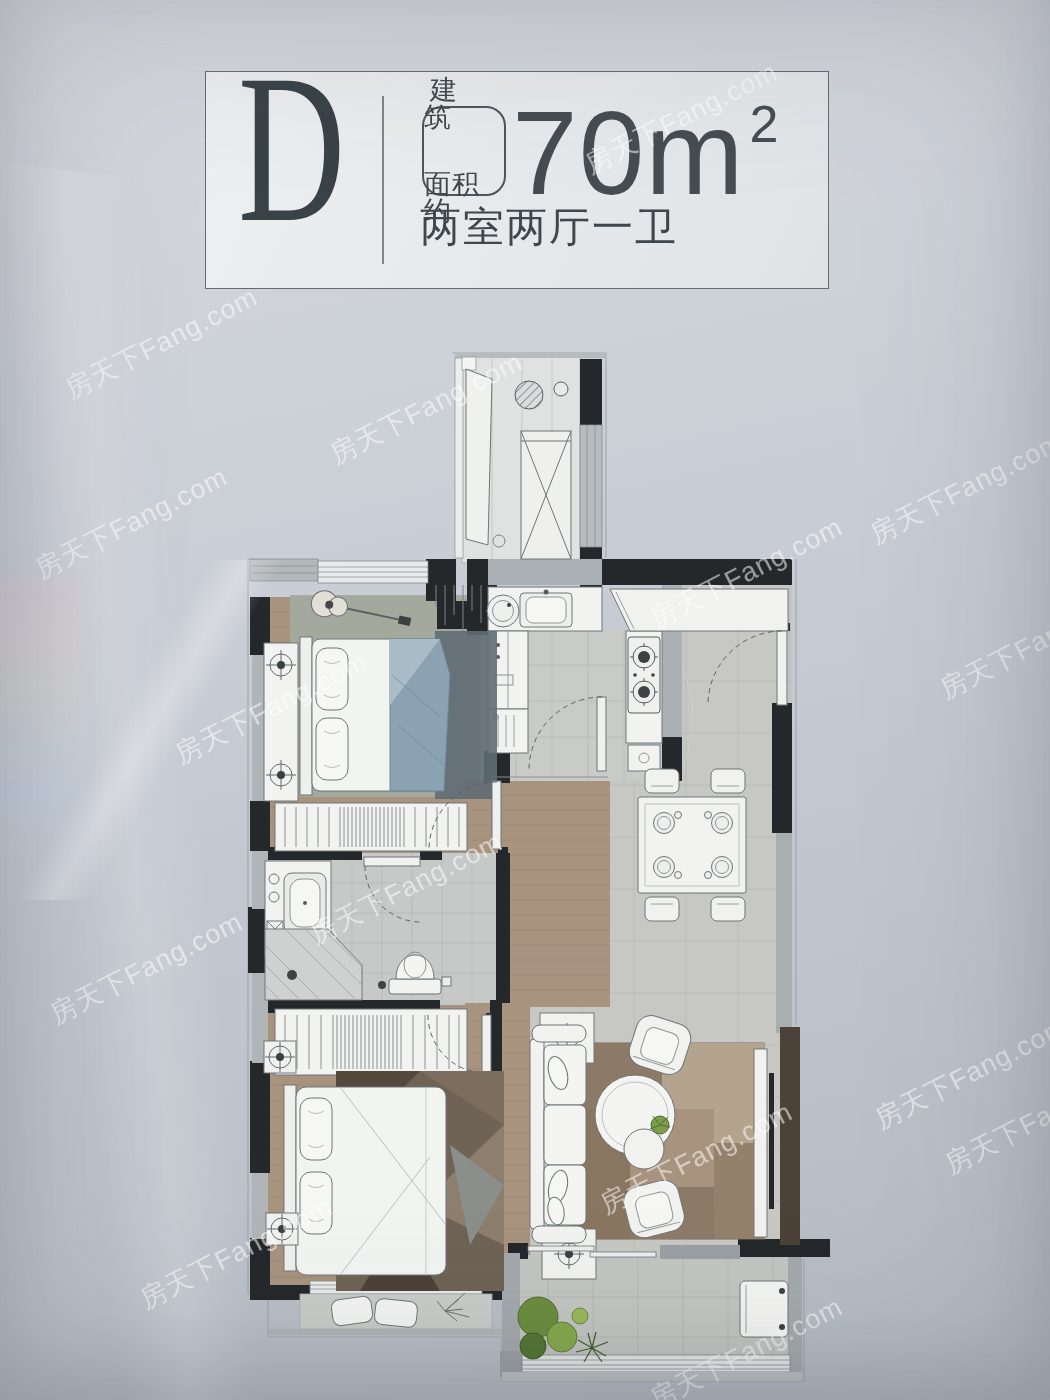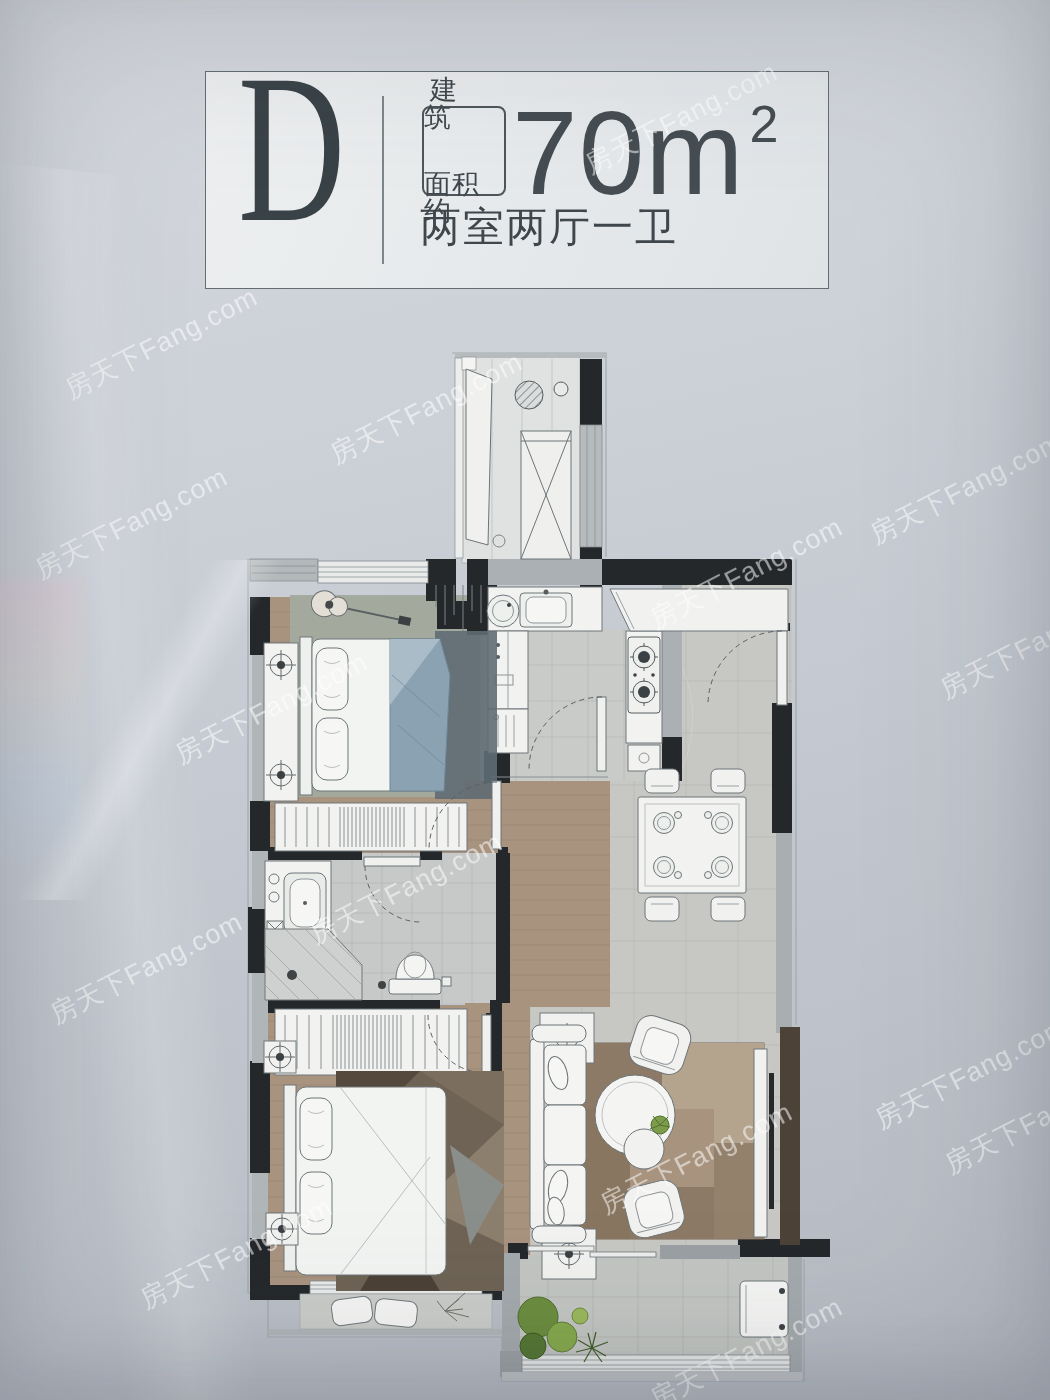--- a/index.html
+++ b/index.html
@@ -20,21 +20,21 @@
 
   
   .header-box{position:absolute;left:205px;top:71px;width:622px;height:216px;z-index:3;
     background:linear-gradient(115deg,#edeff0 0%,#e6e9eb 55%,#dfe3e6 100%);
     border:1.5px solid #646c71;}
   .unit-d{position:absolute;left:32px;top:21px;line-height:1;height:216px;
     font-family:"Liberation Serif","DejaVu Serif",serif;font-size:212px;color:#394247;
     transform:scaleX(0.70);transform-origin:left top;margin-top:-50px;}
   .hdr-divider{position:absolute;left:176px;top:24px;width:2px;height:168px;background:#7d868a;}
   .area-badge{position:absolute;left:216px;top:34px;width:84px;height:90px;box-sizing:border-box;
-    border:2.5px solid #4e565b;border-radius:8px;display:flex;flex-direction:column;
+    border:2.5px solid #4e565b;border-radius:20px;display:flex;flex-direction:column;
     justify-content:center;align-items:flex-start;gap:8px;color:#3f474c;font-size:27px;line-height:1;}
   .area-badge .b1{letter-spacing:6px;text-indent:6px;}
   .area-badge .b2{letter-spacing:1px;margin-top:32px;}
   .area-group{position:absolute;left:306px;top:2px;display:flex;align-items:flex-start;color:#454d52;}
   .area-num{font-size:118px;line-height:1.35;letter-spacing:1px;}
   .area-unit{font-size:118px;line-height:1.35;}
   .area-sup{font-size:52px;line-height:1;margin-top:24px;margin-left:6px;}
   .layout-text{position:absolute;left:214px;top:128px;font-size:41px;letter-spacing:2px;color:#3f474c;white-space:nowrap;}
 
   

